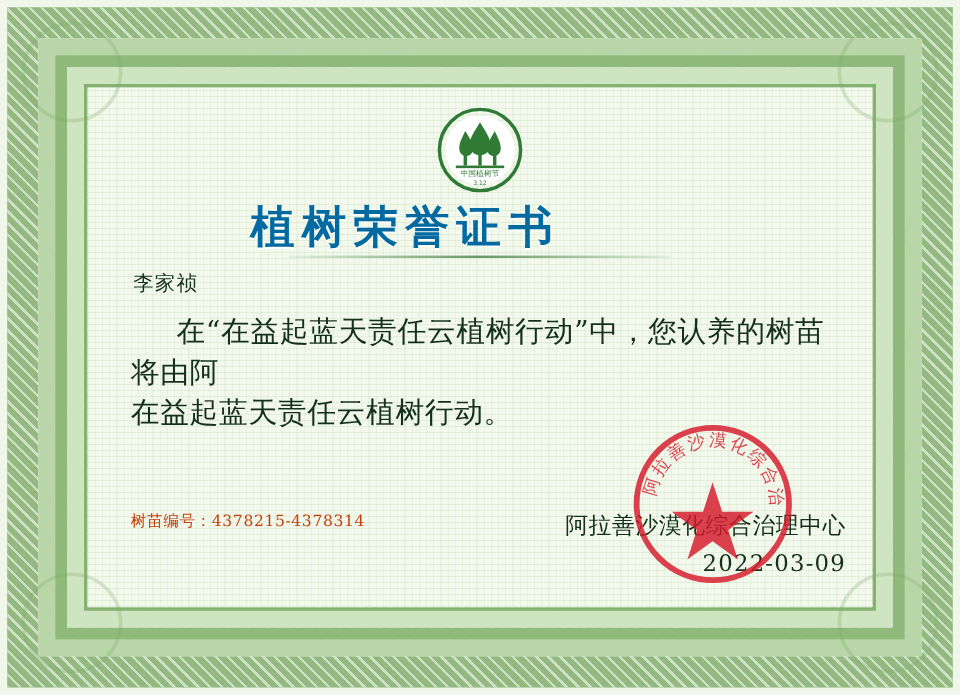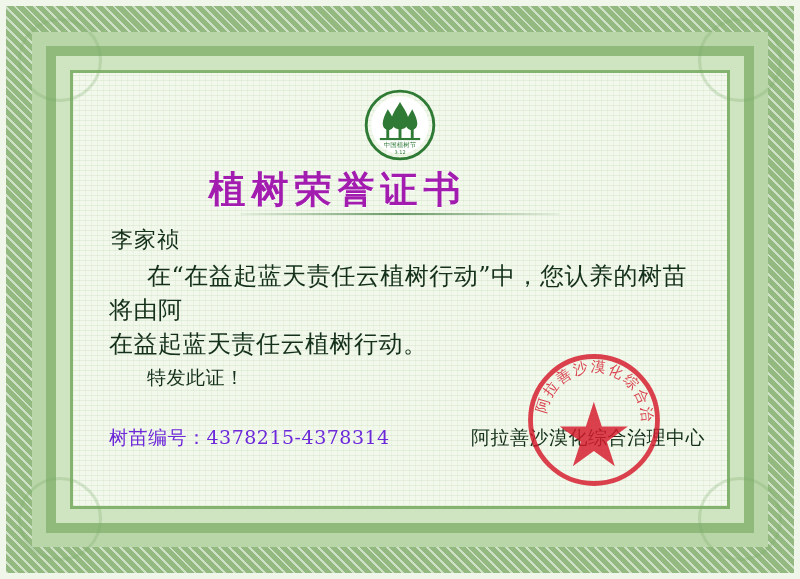--- a/index.html
+++ b/index.html
@@ -125,38 +125,38 @@
   .title {
     position: absolute;
     top: 92px;
     left: 0;
     width: 529px;
     text-align: center;
     font-family: "DejaVu Serif", serif;
     font-size: 37px;
     font-weight: bold;
     letter-spacing: 6px;
-    color: #a21caf;
+    color: #0369a1;
     text-shadow: 0 1px 0 rgba(255,255,255,0.8);
   }
   .title-rule {
     position: absolute;
     top: 140px;
     left: 168px;
     width: 318px;
     height: 2px;
     background: linear-gradient(90deg, rgba(110,160,95,0.1), rgba(60,120,60,0.75), rgba(110,160,95,0.1));
   }
 
   .recipient {
     position: absolute;
     top: 152px;
     left: 38px;
     font-family: "DejaVu Serif", serif;
-    font-size: 22px;
+    font-size: 17px;
     color: #14301a;
     letter-spacing: 1px;
   }
 
   .body-text {
     position: absolute;
     top: 186px;
     left: 36px;
     width: 584px;
     font-family: "DejaVu Serif", serif;
@@ -179,22 +179,22 @@
     color: #14301a;
     text-indent: 38px;
     letter-spacing: 0.5px;
   }
 
   .sapling-no {
     position: absolute;
     left: 36px;
     top: 352px;
     font-family: "DejaVu Serif", serif;
-    font-size: 19px;
-    color: #6d28d9;
+    font-size: 13px;
+    color: #c2410c;
     letter-spacing: 0.5px;
   }
 
   .issuer {
     position: absolute;
     right: 22px;
     top: 352px;
     font-family: "DejaVu Serif", serif;
     font-size: 19px;
     color: #14301a;
@@ -257,27 +257,27 @@
     <div class="title">植树荣誉证书</div>
     <div class="title-rule"></div>
 
     <div class="recipient">李家祯</div>
 
     <div class="body-text">
       <span>在“在益起蓝天责任云植树行动”中，您认养的树苗将由阿</span>
       <span class="line2">在益起蓝天责任云植树行动。</span>
     </div>
 
-    <div class="closing">特发此证！</div>
 
     <div class="sapling-no">
       <span>树苗编号：</span><span>4378215-4378314</span>
     </div>
 
     <div class="issuer">阿拉善沙漠化综合治理中心</div>
+    <div class="issue-date">2022-03-09</div>
 
     <svg class="seal" viewBox="0 0 200 200">
       <circle cx="100" cy="100" r="92" fill="none" stroke="#d6192b" stroke-width="7"></circle>
       <path id="sealArc" d="M 100,100 m -70,0 a 70,70 0 1,1 140,0" fill="none" stroke="none"></path>
       <text fill="#d6192b" font-family="DejaVu Sans, sans-serif" font-size="21" letter-spacing="3">
         <textPath href="#sealArc" startOffset="4%">阿拉善沙漠化综合治理中心</textPath>
       </text>
       <polygon fill="#d6192b" points="100,58 111,92 147,92 118,113 129,147 100,126 71,147 82,113 53,92 89,92" transform="translate(0,18) scale(1.05) translate(-5,-5)"></polygon>
     </svg>
 

